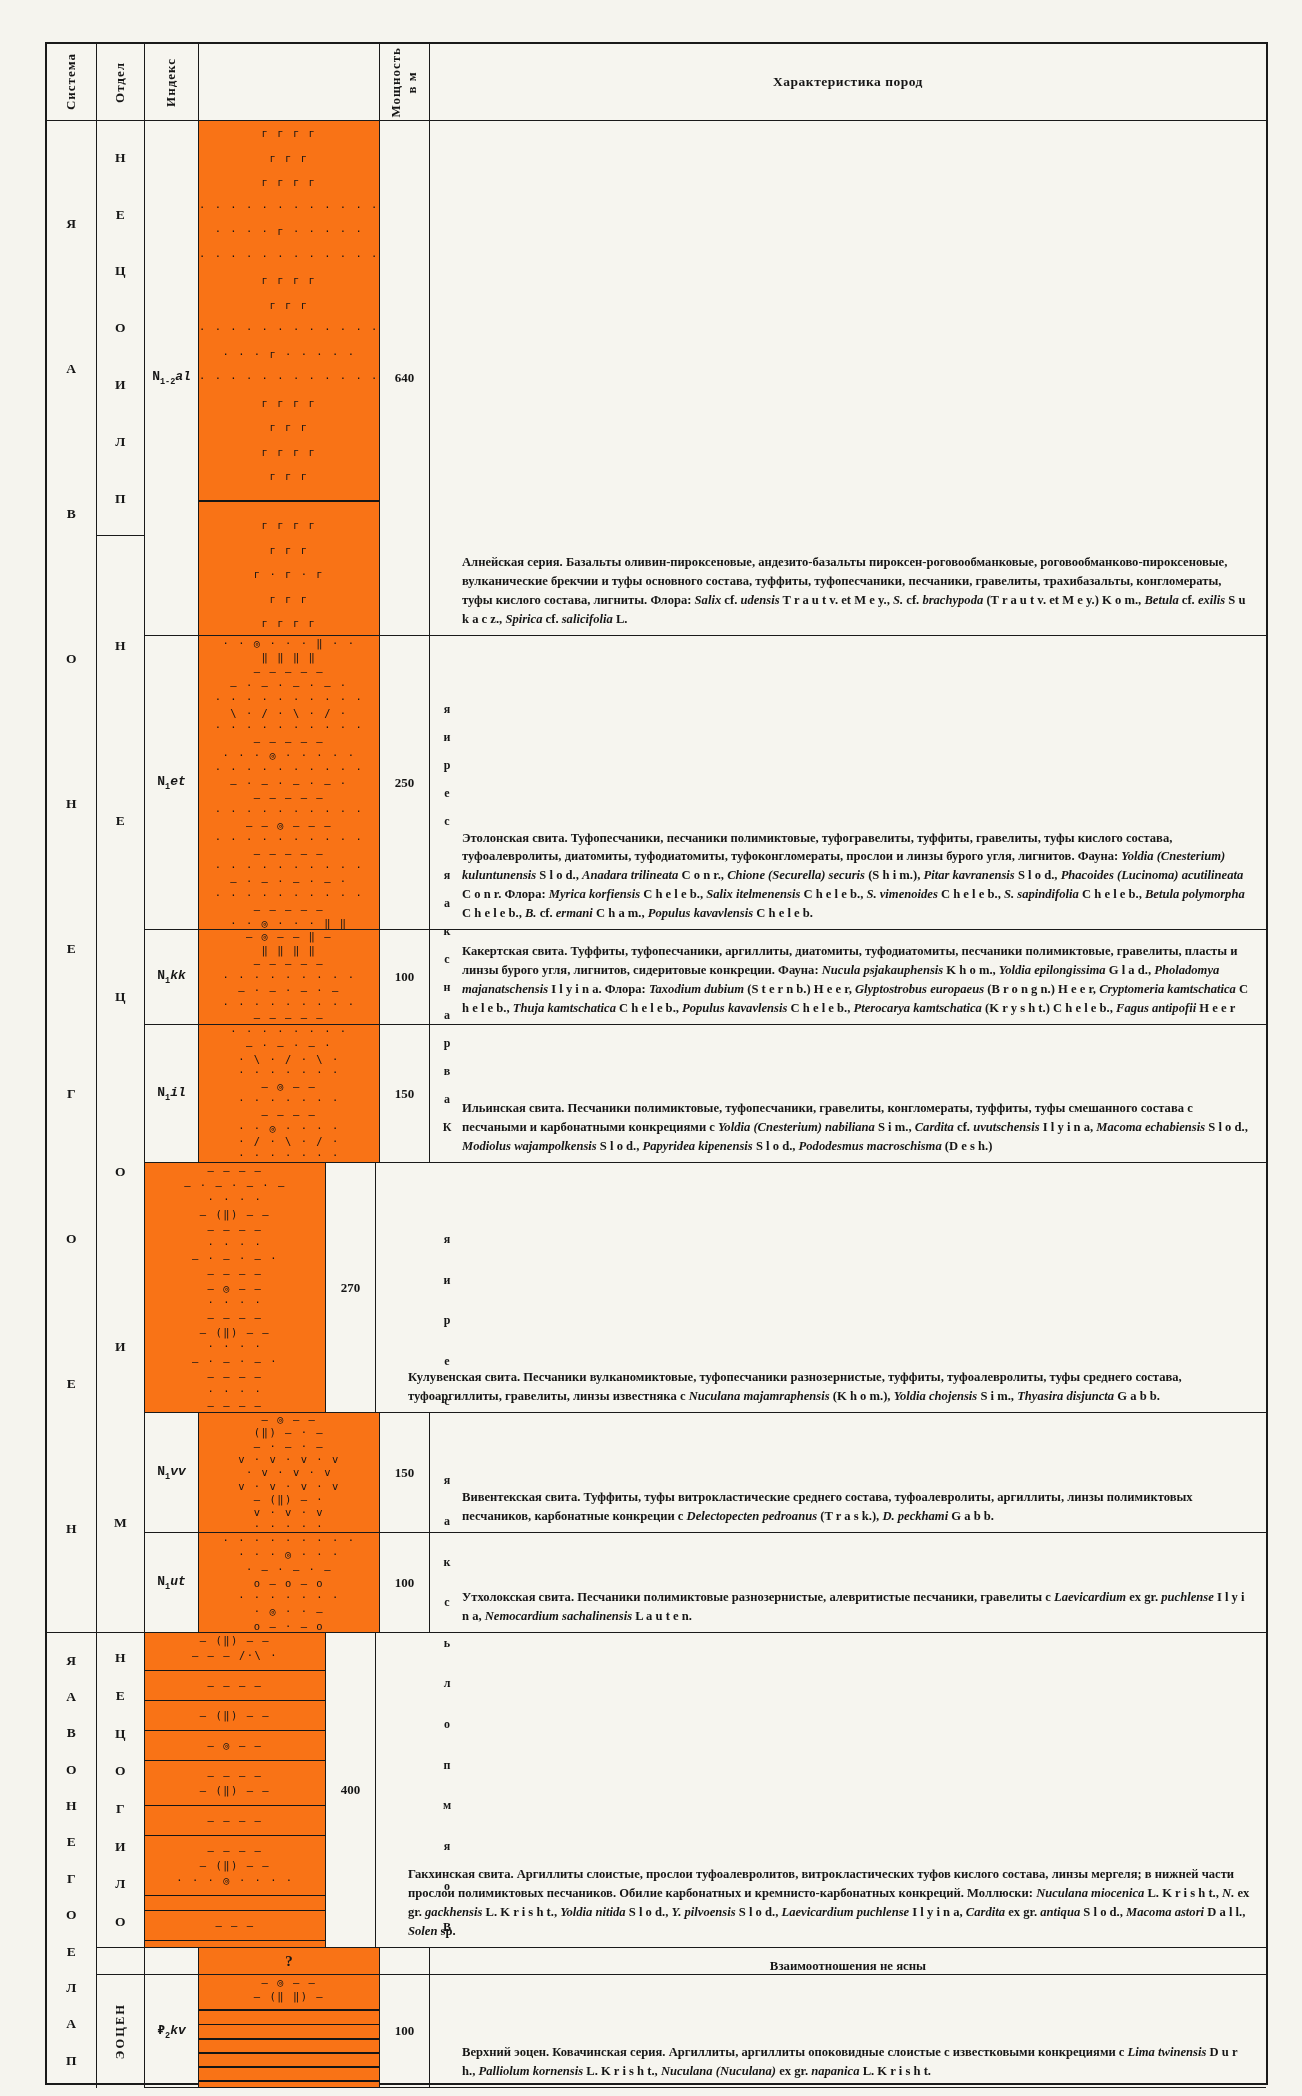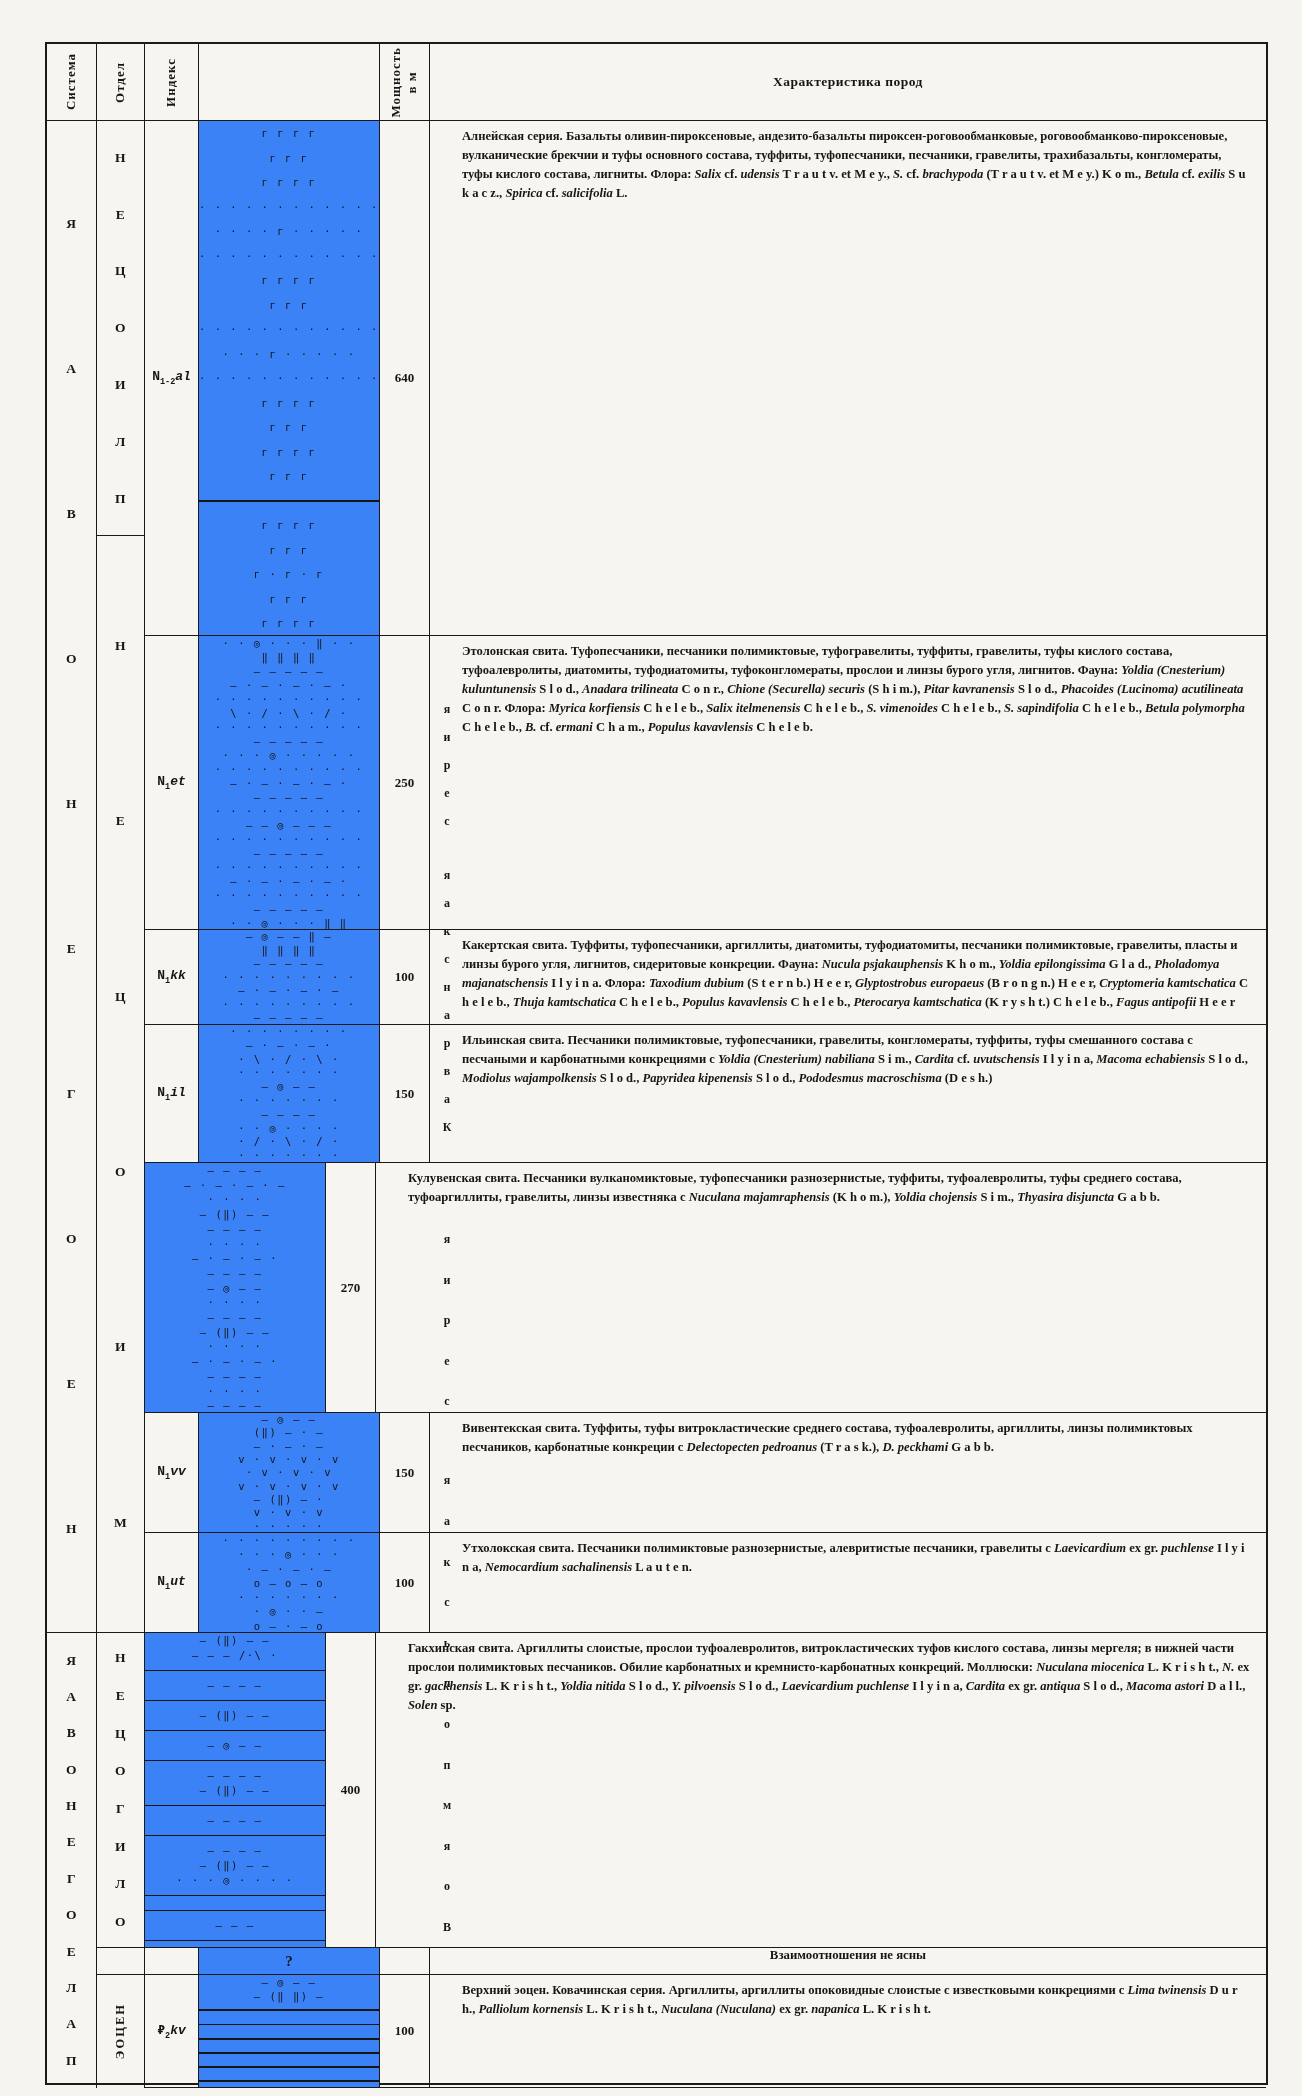--- a/index.html
+++ b/index.html
@@ -32,23 +32,23 @@
   .colstrip .vcell{border-bottom:1px solid #1a1a1a;border-right:1px solid #1a1a1a;box-sizing:border-box;flex:none;display:flex;align-items:center;justify-content:center;}
   .colstrip .vcell:last-child{border-bottom:none;}
   .vstack{display:flex;flex-direction:column;justify-content:space-around;align-items:center;height:96%;font-weight:700;font-size:13.5px;letter-spacing:.5px;}
   .vstack span{line-height:1;}
   .vgap{height:10px;}
   #rows{flex:1;display:flex;flex-direction:column;position:relative;min-width:0;}
   .unit-row{display:flex;border-bottom:1px solid #1a1a1a;box-sizing:border-box;flex:none;min-height:0;}
   .unit-row:last-child{border-bottom:none;}
   .cell{border-right:1px solid #1a1a1a;box-sizing:border-box;flex:none;}
   .c-idx{width:54px;display:flex;align-items:center;justify-content:center;}
-  .c-lith{width:181px;overflow:hidden;display:flex;flex-direction:column;background:#3b82f6;}
+  .c-lith{width:181px;overflow:hidden;display:flex;flex-direction:column;background:#f97316;}
   .c-thk{width:50px;display:flex;align-items:center;justify-content:center;font-weight:700;font-size:13px;}
-  .c-desc{flex:1;border-right:none;display:flex;align-items:flex-start;min-width:0;}
+  .c-desc{flex:1;border-right:none;display:flex;align-items:flex-end;min-width:0;}
   .desc{padding:6px 16px 6px 32px;font-size:12.6px;font-weight:700;line-height:1.5;text-align:left;}
   .sp-it{font-style:italic;}
   .idx{font-weight:700;font-size:13px;font-family:Liberation Mono, monospace;white-space:nowrap;}
   .idx .sub{font-size:8.5px;vertical-align:sub;}
   .idx .suf{font-style:italic;}
   .lrow{white-space:nowrap;overflow:hidden;text-align:center;font-family:"DejaVu Sans Mono", monospace;font-size:10.5px;letter-spacing:1.5px;color:#151515;flex:none;}
   .lsolid{background:linear-gradient(to bottom,transparent calc(50% - .6px),#151515 calc(50% - .6px),#151515 calc(50% + .6px),transparent calc(50% + .6px));}
   .qmark{font-size:15px;font-weight:700;}
   .center{align-items:center;justify-content:center;}
   .note-text{width:100%;text-align:center;font-weight:700;font-size:12.8px;}

